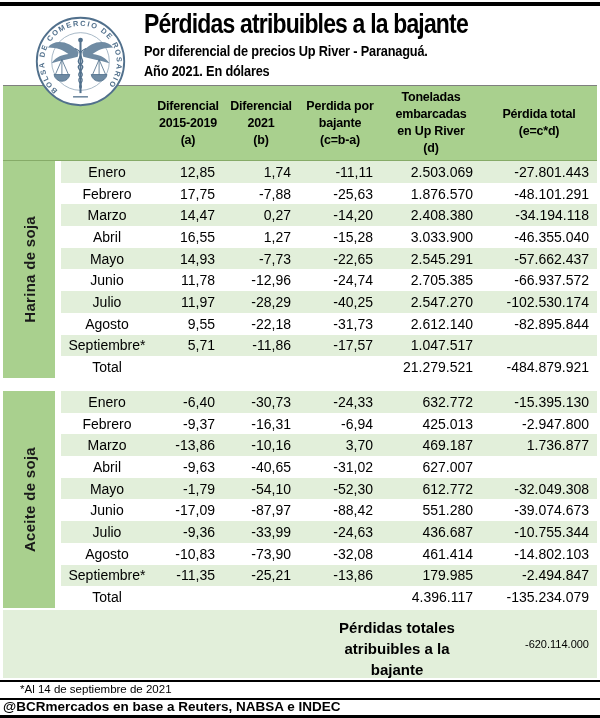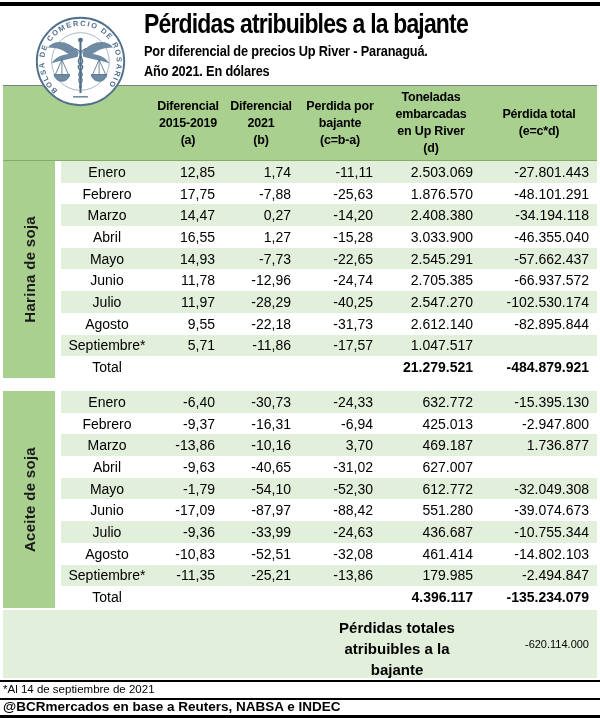--- a/index.html
+++ b/index.html
@@ -45,38 +45,38 @@
   .side-label {
     writing-mode:vertical-rl; transform:rotate(180deg);
     font-size:15px; font-weight:bold; letter-spacing:.3px; color:#1a1a1a;
   }
   .row { display:flex; height:21.7px; align-items:center; font-size:14px; width:536px; background:#fff; }
   .row.stripe { background:#e2efda; }
   .cell { display:block; }
   .c-month { width:92px; text-align:center; }
   .c-a{width:70px;} .c-b{width:76px;} .c-c{width:82px;} .c-d{width:100px;} .c-e{width:116px;}
   .num { text-align:right; padding-right:8px; font-variant-numeric:tabular-nums; }
-  .total-row .bold { font-weight:bold; }
+  .total-row .bold { font-weight:normal; }
 
   
   .banner {
     position:absolute; top:610px; left:3px; width:594px; height:68px;
     background:#e2efda; display:flex; align-items:center;
   }
   .banner .bspacer { width:318px; }
   .banner-label {
     width:152px; text-align:center; font-size:15px; font-weight:bold;
     line-height:21px; white-space:pre-line;margin-top:8px;
   }
   .banner-value { flex:1; text-align:right; padding-right:8px; font-size:11px; font-weight:normal; }
 
   
   .footnote {
     position:absolute; top:680px; left:0; width:600px; height:18px;
-    border-top:2px solid #000; font-size:11.5px; line-height:15px; padding-left:3px;
+    border-top:2px solid #000; font-size:11.5px; line-height:15px; padding-left:20px;
   }
   .source {
     position:absolute; top:698px; left:0; width:600px; height:20px;
     border-top:2px solid #000; border-bottom:3px solid #000;
     font-size:13.5px; font-weight:bold; line-height:14px; padding-left:3px;
   }
 </style>
 </head>
 <body>
 
@@ -288,21 +288,21 @@
           <span class="cell c-month">Julio</span>
           <span class="cell num c-a">-9,36</span>
           <span class="cell num c-b">-33,99</span>
           <span class="cell num c-c">-24,63</span>
           <span class="cell num c-d">436.687</span>
           <span class="cell num c-e">-10.755.344</span>
         </div>
         <div class="row">
           <span class="cell c-month">Agosto</span>
           <span class="cell num c-a">-10,83</span>
-          <span class="cell num c-b">-52,51</span>
+          <span class="cell num c-b">-73,90</span>
           <span class="cell num c-c">-32,08</span>
           <span class="cell num c-d">461.414</span>
           <span class="cell num c-e">-14.802.103</span>
         </div>
         <div class="row stripe">
           <span class="cell c-month">Septiembre*</span>
           <span class="cell num c-a">-11,35</span>
           <span class="cell num c-b">-25,21</span>
           <span class="cell num c-c">-13,86</span>
           <span class="cell num c-d">179.985</span>

